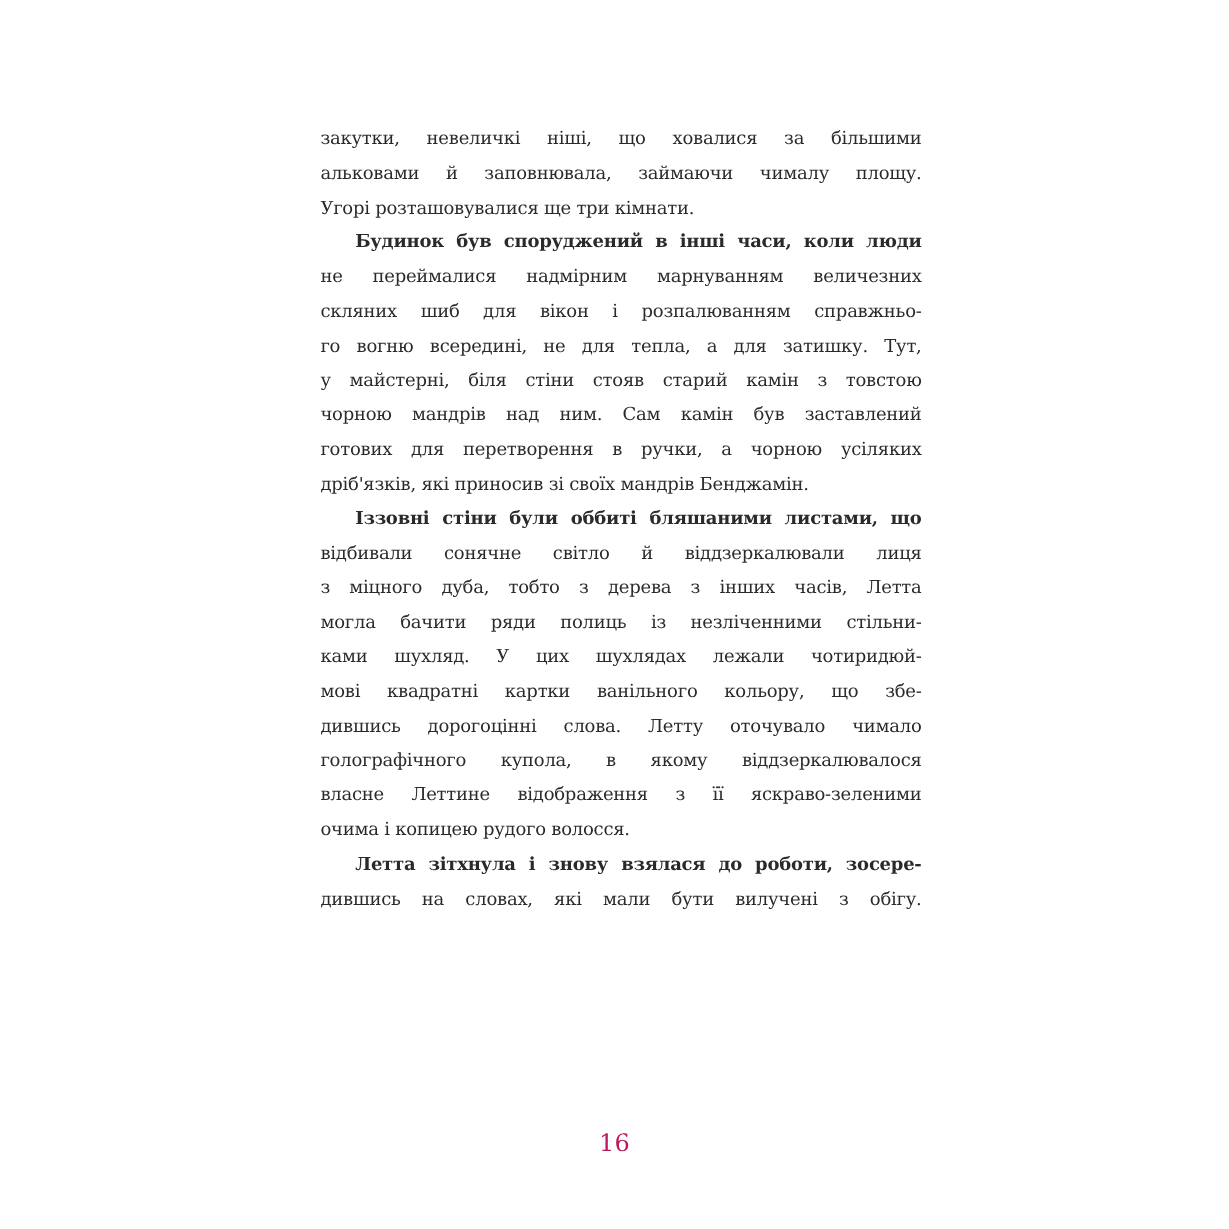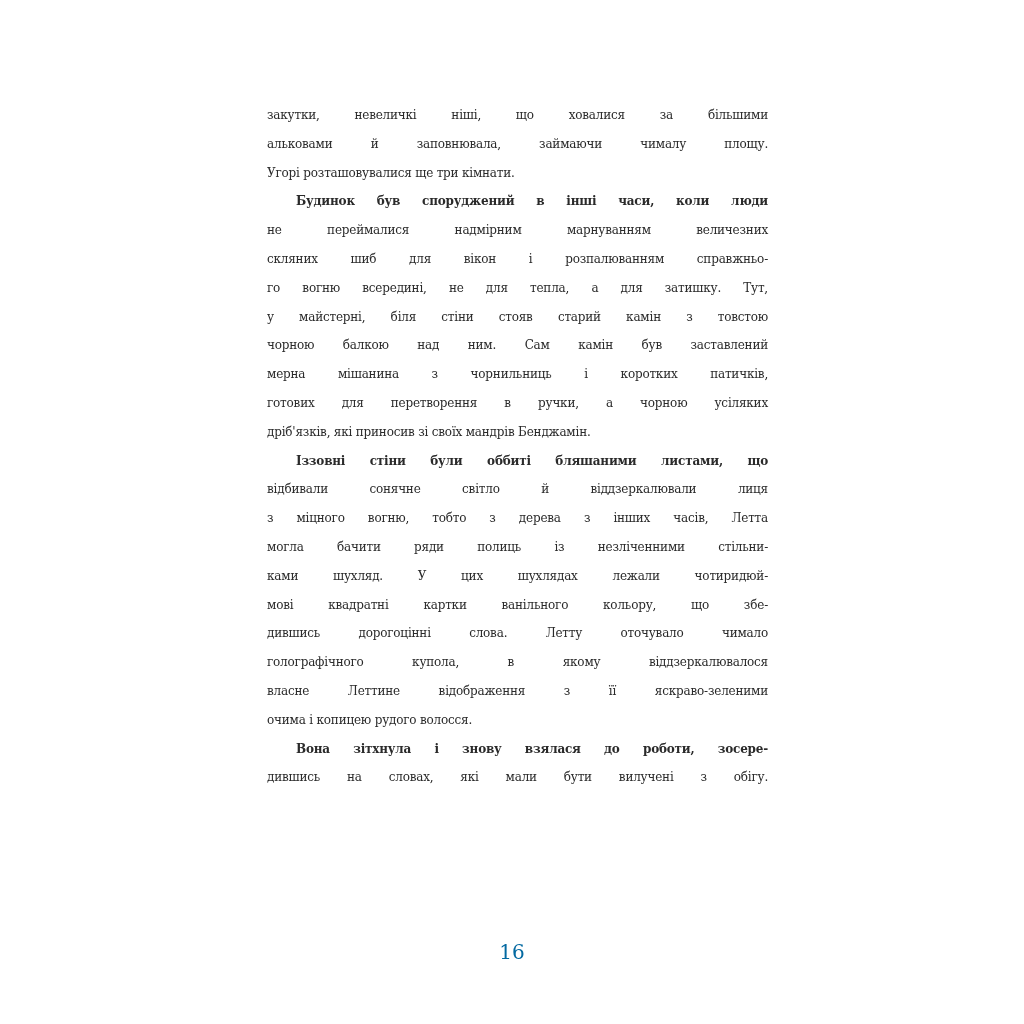--- a/index.html
+++ b/index.html
@@ -21,21 +21,21 @@
       height: 1024px;
       background: #ffffff;
     }
     .text-block {
       position: absolute;
       left: 267px;
       top: 101px;
       width: 501px;
       color: #2a2a2a;
       font-family: "DejaVu Serif", serif;
-      font-size: 12px;
+      font-size: 15px;
       line-height: 28.8px;
       letter-spacing: -0.2px;
     }
     .line {
       display: block;
       height: 28.8px;
       white-space: nowrap;
       text-align: justify;
       text-align-last: justify;
     }
@@ -45,55 +45,54 @@
     .line.indent {
       padding-left: 29px;
       font-weight: bold;
     }
     .page-number {
       position: absolute;
       left: 0;
       width: 1024px;
       top: 938px;
       text-align: center;
-      color: #0369a1;
+      color: #be185d;
       font-family: "DejaVu Serif", serif;
       font-size: 20px;
       line-height: 28px;
     }
   </style>
 </head>
 <body>
 
 <div class="page">
   <div class="text-block">
 
     <span class="line">закутки, невеличкі ніші, що ховалися за більшими</span>
     <span class="line">альковами й заповнювала, займаючи чималу площу.</span>
     <span class="line last">Угорі розташовувалися ще три кімнати.</span>
 
     <span class="line indent">Будинок був споруджений в інші часи, коли люди</span>
     <span class="line">не переймалися надмірним марнуванням величезних</span>
     <span class="line">скляних шиб для вікон і розпалюванням справжньо-</span>
     <span class="line">го вогню всередині, не для тепла, а для затишку. Тут,</span>
     <span class="line">у майстерні, біля стіни стояв старий камін з товстою</span>
-    <span class="line">чорною балкою над ним. Сам камін був заставлений</span>
-    <span class="line">мерна мішанина з чорнильниць і коротких патичків,</span>
+    <span class="line">чорною мандрів над ним. Сам камін був заставлений</span>
     <span class="line">готових для перетворення в ручки, а чорною усіляких</span>
     <span class="line last">дріб'язків, які приносив зі своїх мандрів Бенджамін.</span>
 
     <span class="line indent">Іззовні стіни були оббиті бляшаними листами, що</span>
     <span class="line">відбивали сонячне світло й віддзеркалювали лиця</span>
-    <span class="line">з міцного вогню, тобто з дерева з інших часів, Летта</span>
+    <span class="line">з міцного дуба, тобто з дерева з інших часів, Летта</span>
     <span class="line">могла бачити ряди полиць із незліченними стільни-</span>
     <span class="line">ками шухляд. У цих шухлядах лежали чотиридюй-</span>
     <span class="line">мові квадратні картки ванільного кольору, що збе-</span>
     <span class="line">дившись дорогоцінні слова. Летту оточувало чимало</span>
     <span class="line">голографічного купола, в якому віддзеркалювалося</span>
     <span class="line">власне Леттине відображення з її яскраво-зеленими</span>
     <span class="line last">очима і копицею рудого волосся.</span>
 
-    <span class="line indent">Вона зітхнула і знову взялася до роботи, зосере-</span>
+    <span class="line indent">Летта зітхнула і знову взялася до роботи, зосере-</span>
     <span class="line">дившись на словах, які мали бути вилучені з обігу.</span>
   </div>
 
   <div class="page-number">16</div>
 </div>
 
 </body></html>

